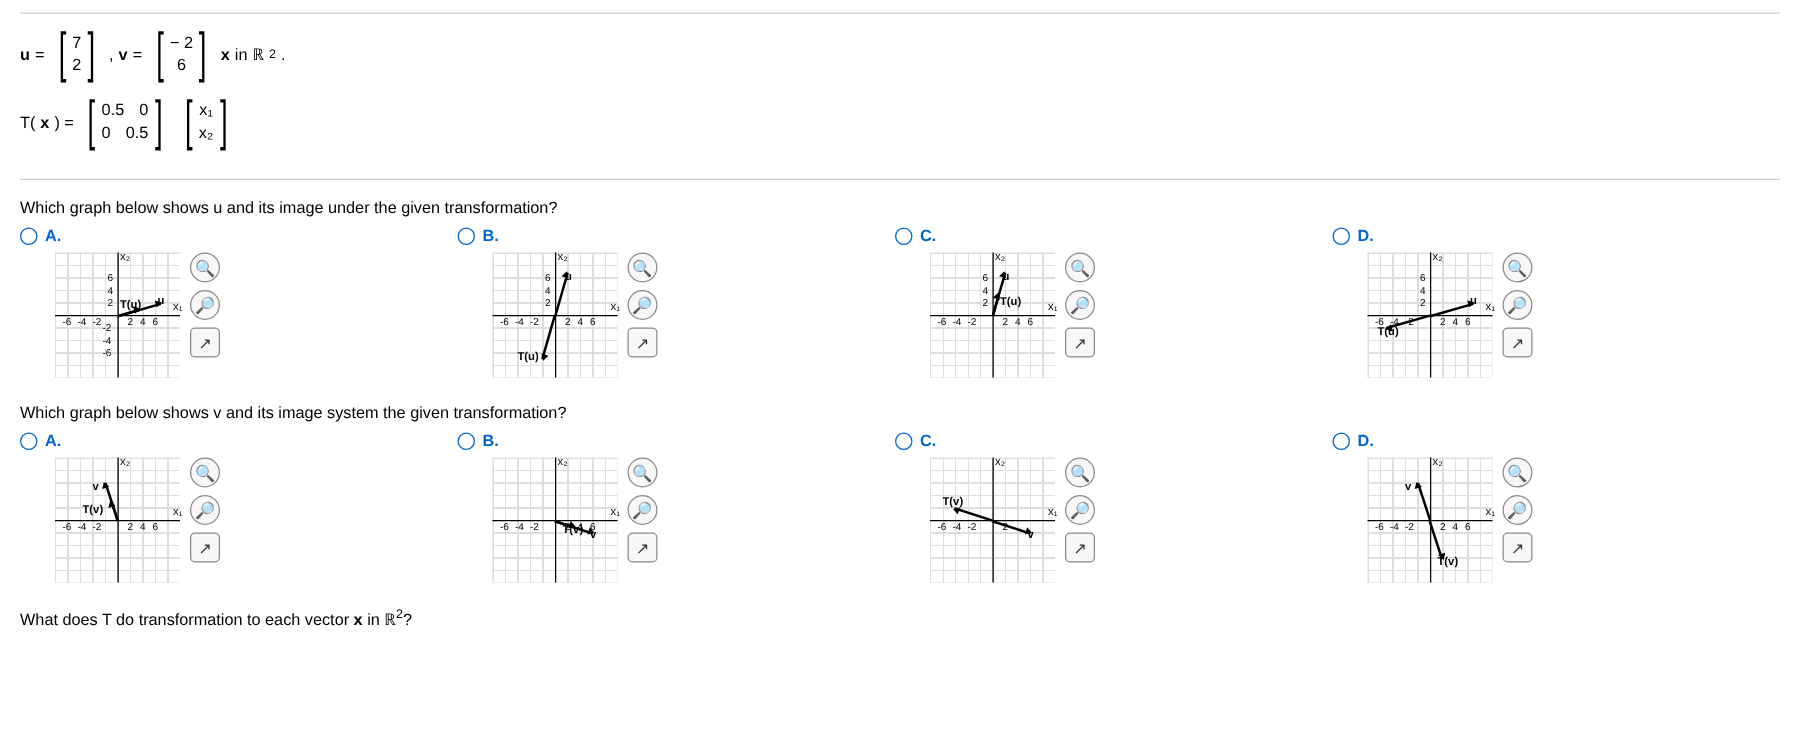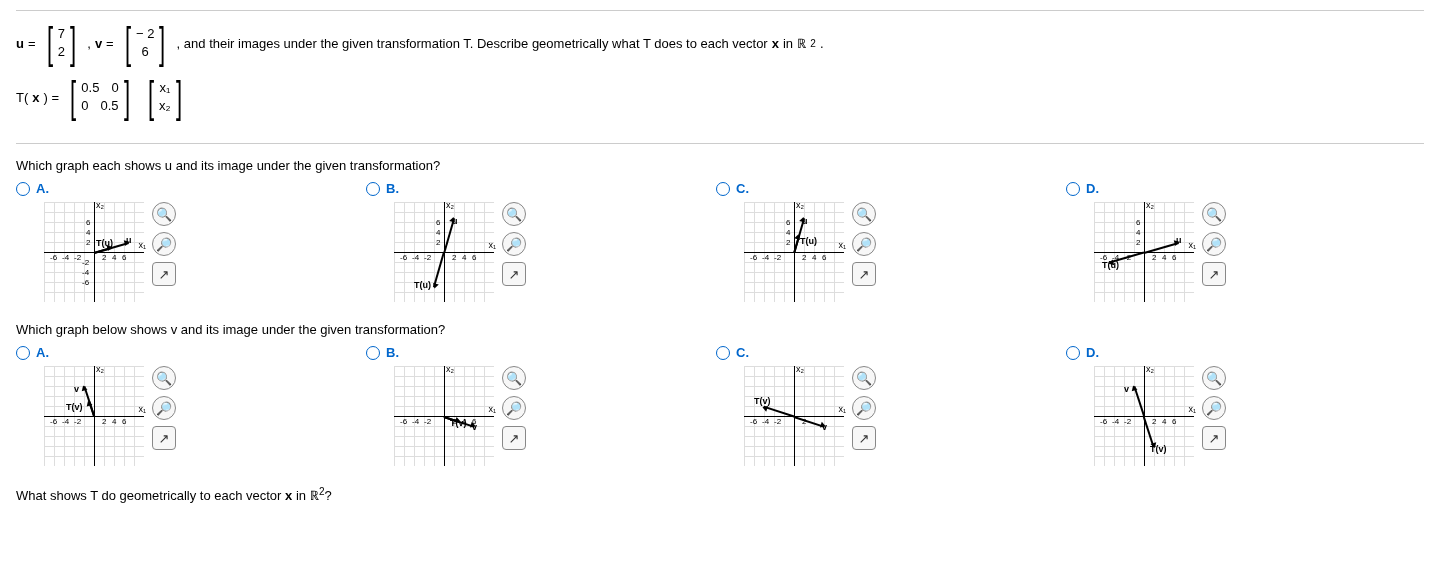--- a/index.html
+++ b/index.html
@@ -94,21 +94,20 @@
     <span class="bold">v</span>
     <span> = </span>
     <span class="matrix">
       <span class="br">[</span>
       <span class="cells col2">
         <span>− 2</span>
         <span>6</span>
       </span>
       <span class="br">]</span>
     </span>
-    <span>, and their images under the given transformation T. Describe geometrically what T does to each vector </span>
     <span class="bold">x</span>
     <span> in </span>
     <span class="dbl">ℝ</span>
       <span class="superscript">2</span>
       <span>.</span>
   </div>
 
   <div class="eq-line tx-row">
     <span>T(</span>
       <span class="bold">x</span>
@@ -132,21 +131,21 @@
       <span class="cells col2">
         <span>x₁</span>
         <span>x₂</span>
       </span>
       <span class="br">]</span>
     </span>
   </div>
 </div>
 
 <div class="section-q">
-  <span class="bold" style="font-weight:normal;">Which graph each shows u and its image under the given transformation?</span>
+  <span class="bold" style="font-weight:normal;">Which graph below shows u and its image under the given transformation?</span>
 </div>
 
 <div class="options-row">
 
   <div class="option">
     <div class="option-header">
       <span class="radio"></span>
       <span class="option-label">A.</span>
     </div>
     <div class="graphbox">
@@ -274,21 +273,21 @@
       <div class="tools">
         <span class="tool-btn">🔍</span>
         <span class="tool-btn">🔎</span>
         <span class="tool-btn square">↗</span>
       </div>
     </div>
   </div>
 </div>
 
 <div class="section-q">
-  <span>Which graph below shows v and its image under the given transformation?</span>
+  <span>Which graph below shows v and its image system the given transformation?</span>
 </div>
 
 <div class="options-row">
   <div class="option">
     <div class="option-header">
       <span class="radio"></span>
       <span class="option-label">A.</span>
     </div>
     <div class="graphbox">
       <div class="graph">
@@ -398,14 +397,14 @@
       <div class="tools">
         <span class="tool-btn">🔍</span>
         <span class="tool-btn">🔎</span>
         <span class="tool-btn square">↗</span>
       </div>
     </div>
   </div>
 </div>
 
 <div class="section-q">
-  <span>What shows T do geometrically to each vector </span><span class="bold">x</span><span> in </span><span class="dbl">ℝ</span><span class="superscript">2</span><span>?</span>
+  <span>What does T do transformation to each vector </span><span class="bold">x</span><span> in </span><span class="dbl">ℝ</span><span class="superscript">2</span><span>?</span>
 </div>
 
 </body></html>

